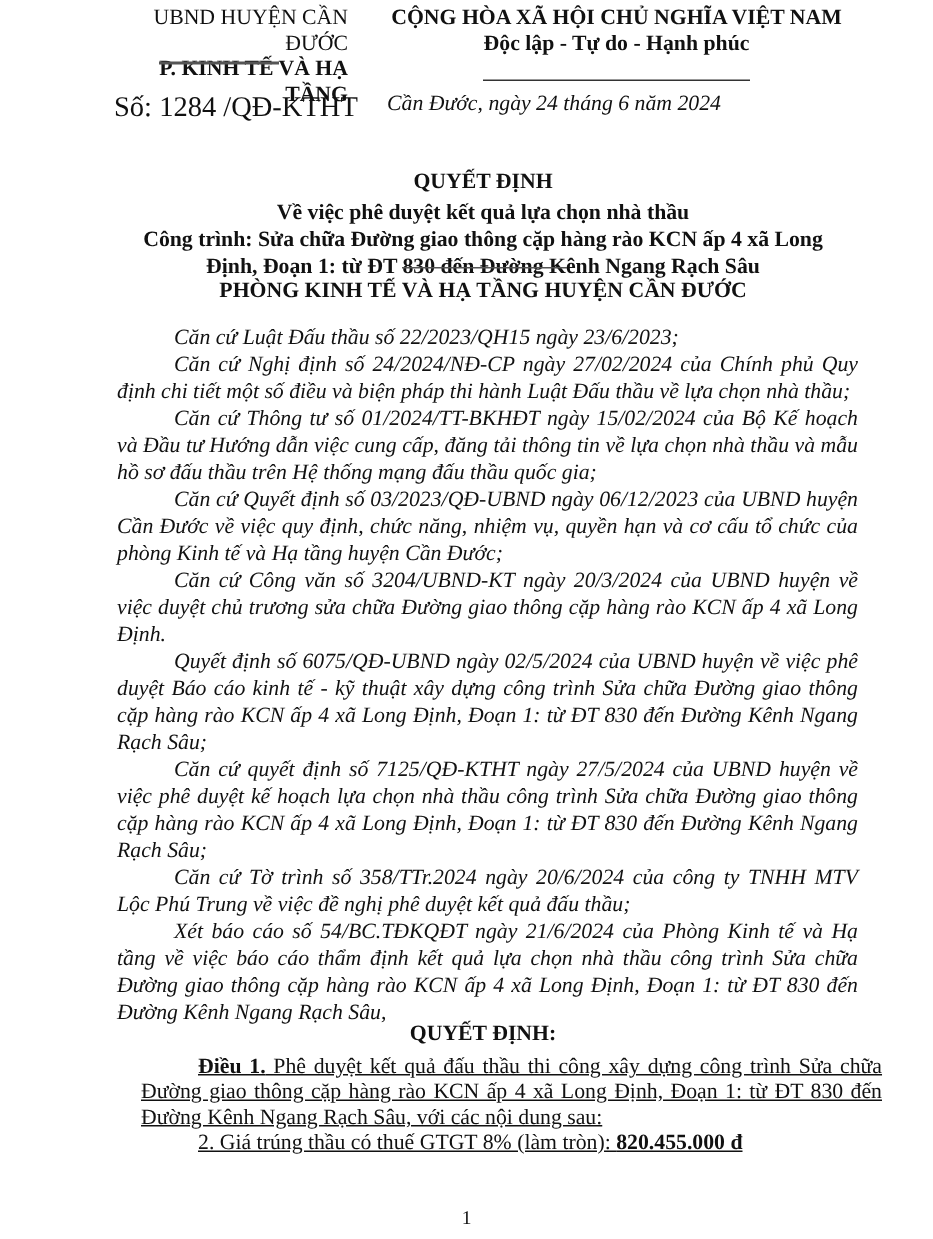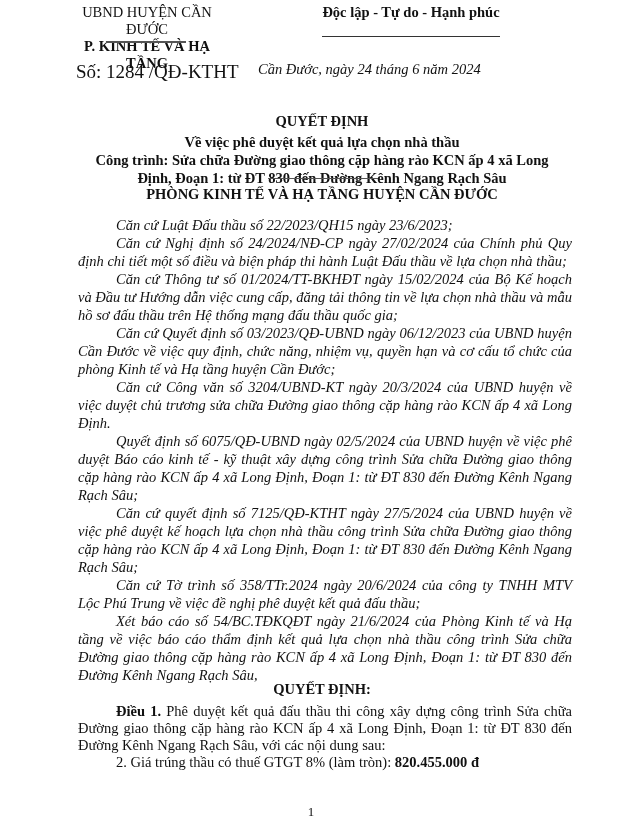--- a/index.html
+++ b/index.html
@@ -2,52 +2,53 @@
 <html><head>
 <meta charset="utf-8">
 <style>
   html, body { margin: 0; padding: 0; background: #ffffff; }
   body {
     width: 622px; height: 826px; overflow: hidden; position: relative;
     font-family: "Liberation Serif", "DejaVu Serif", serif;
     color: #111111;
   }
   .page { position: absolute; left: 0; top: 0; width: 622px; height: 826px; }
-  .hdr-left { position: absolute; left: 62px; top: 4px; width: 170px; text-align: center; font-size: 14.5px; line-height: 17px; }
+  .hdr-left { position: absolute; left: 62px; top: 4px; width: 170px; text-align: right; font-size: 14.5px; line-height: 17px; }
   .hdr-left .l1 { font-weight: normal; }
   .hdr-left .l2 { font-weight: bold; }
   .hdr-left .rule { position: absolute; left: 44px; top: 37px; width: 80px; height: 1.5px; background: #555; }
   .hdr-right { position: absolute; left: 238px; top: 4px; width: 346px; text-align: center; font-size: 14.5px; line-height: 17px; font-weight: bold; }
   .hdr-right .l2 span { border-bottom: 1.3px solid #333; padding-bottom: 16px; }
   .docno { position: absolute; left: 76px; top: 61px; font-size: 19px; }
   .docdate { position: absolute; left: 258px; top: 61px; width: 200px; font-size: 14.5px; font-style: italic; white-space: nowrap; }
   .title-block { position: absolute; left: 80px; top: 112px; width: 484px; text-align: center; font-weight: bold; font-size: 14.5px; line-height: 18px; }
   .title-block .t1 { margin-bottom: 3px; }
   .title-rule { position: absolute; left: 268px; top: 178px; width: 110px; height: 1.3px; background: #555; }
   .agency { position: absolute; left: 80px; top: 186px; width: 484px; text-align: center; font-weight: bold; font-size: 14.5px; }
   .basis { position: absolute; left: 78px; top: 216px; width: 494px; font-style: italic; font-size: 14.5px; line-height: 18px; text-align: justify; }
   .basis p { margin: 0; text-indent: 38px; }
   .decide-title { position: absolute; left: 80px; top: 681px; width: 484px; text-align: center; font-weight: bold; font-size: 14.5px; }
-  .articles { position: absolute; left: 78px; top: 703px; width: 494px; font-size: 14.5px; line-height: 17px; text-align: justify; }
+  .articles { position: absolute; left: 94px; top: 703px; width: 494px; font-size: 14.5px; line-height: 17px; text-align: justify; text-decoration: underline; }
   .articles p { margin: 0; text-indent: 38px; }
   .articles .item { text-indent: 0; padding-left: 38px; }
   .pageno { position: absolute; left: 0; top: 804px; width: 622px; text-align: center; font-size: 13px; }
 </style>
 </head>
 <body>
 
 <div class="page">
 
   <div class="hdr-left">
     <div class="l1">UBND HUYỆN CẦN ĐƯỚC</div>
     <div class="l2">P. KINH TẾ VÀ HẠ TẦNG</div>
     <div class="rule"></div>
   </div>
 
   <div class="hdr-right">
+    <div class="l1">CỘNG HÒA XÃ HỘI CHỦ NGHĨA VIỆT NAM</div>
     <div class="l2"><span>Độc lập - Tự do - Hạnh phúc</span></div>
   </div>
 
   <div class="docno">Số: 1284   /QĐ-KTHT</div>
   <div class="docdate">Cần Đước, ngày 24  tháng 6 năm 2024</div>
 
   <div class="title-block">
     <div class="t1">QUYẾT ĐỊNH</div>
     <div>Về việc phê duyệt kết quả lựa chọn nhà thầu</div>
     <div>Công trình: Sửa chữa Đường giao thông cặp hàng rào KCN ấp 4 xã Long</div>

